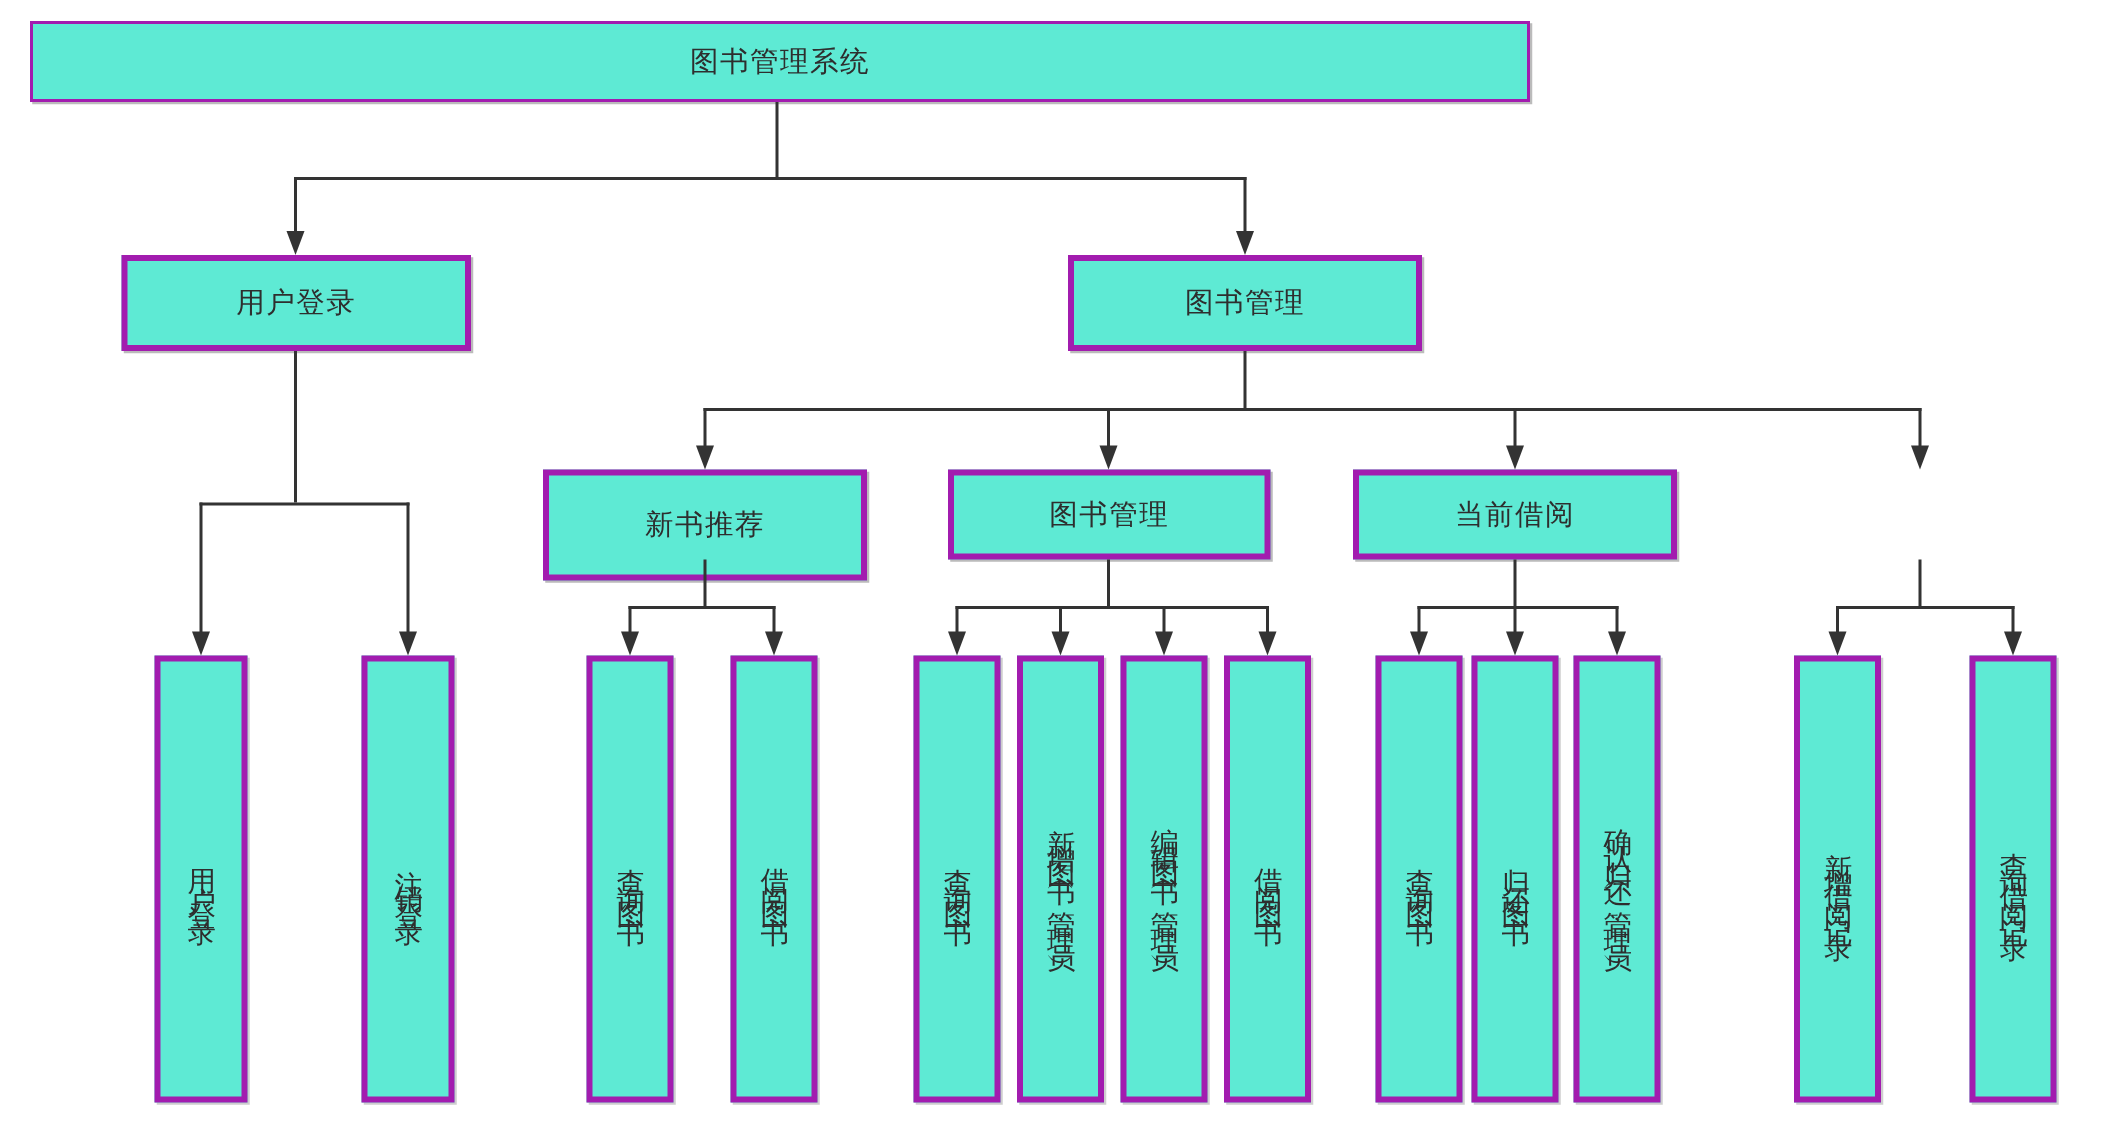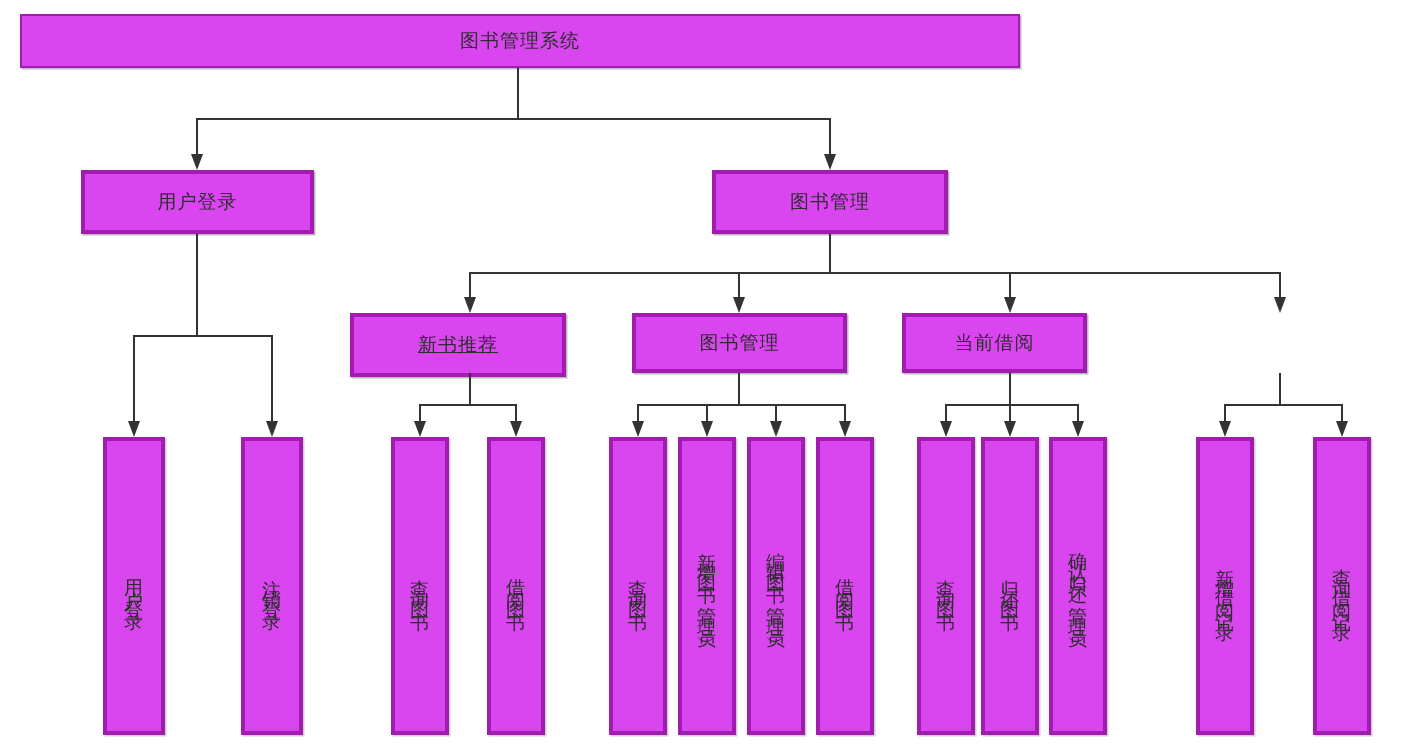--- a/index.html
+++ b/index.html
@@ -7,21 +7,21 @@
     position: relative;
     width: 1405px;
     height: 747px;
     background: #ffffff;
     font-family: "Liberation Sans", sans-serif;
     overflow: hidden;
   }
   .node {
     position: absolute;
     box-sizing: border-box;
-    background: #d946ef;
+    background: #5eead4;
     border: 4px solid #a21caf;
     color: #2e2e2e;
     display: flex;
     align-items: center;
     justify-content: center;
   }
   .hnode {
     font-size: 19px;
     letter-spacing: 1px;
     box-shadow: 1.5px 1.5px 0 rgba(60,60,60,0.35);
@@ -58,23 +58,23 @@
 </head>
 <body>
 
 <div class="canvas">
 
   <div class="node hnode root" style="left:20px; top:14px; width:1000px; height:54px;">图书管理系统</div>
 
   <div class="node hnode" style="left:81px; top:170px; width:233px; height:64px;">用户登录</div>
   <div class="node hnode" style="left:712px; top:170px; width:236px; height:64px;">图书管理</div>
 
-  <div class="node hnode" style="left:350px; top:313px; width:216px; height:64px;text-decoration:underline;">新书推荐</div>
+  <div class="node hnode" style="left:362px; top:313px; width:216px; height:74px;">新书推荐</div>
   <div class="node hnode" style="left:632px; top:313px; width:215px; height:60px;">图书管理</div>
-  <div class="node hnode" style="left:902px; top:313px; width:185px; height:60px;">当前借阅</div>
+  <div class="node hnode" style="left:902px; top:313px; width:216px; height:60px;">当前借阅</div>
 
   <div class="node vnode" style="left:103px; top:437px; width:62px; height:298px;">用户登录</div>
   <div class="node vnode" style="left:241px; top:437px; width:62px; height:298px;">注销登录</div>
 
   <div class="node vnode" style="left:391px; top:437px; width:58px; height:298px;">查询图书</div>
   <div class="node vnode" style="left:487px; top:437px; width:58px; height:298px;">借阅图书</div>
 
   <div class="node vnode" style="left:609px; top:437px; width:58px; height:298px;">查询图书</div>
   <div class="node vnode" style="left:678px; top:437px; width:58px; height:298px;">新增图书（管理员）</div>
   <div class="node vnode" style="left:747px; top:437px; width:58px; height:298px;">编辑图书（管理员）</div>

